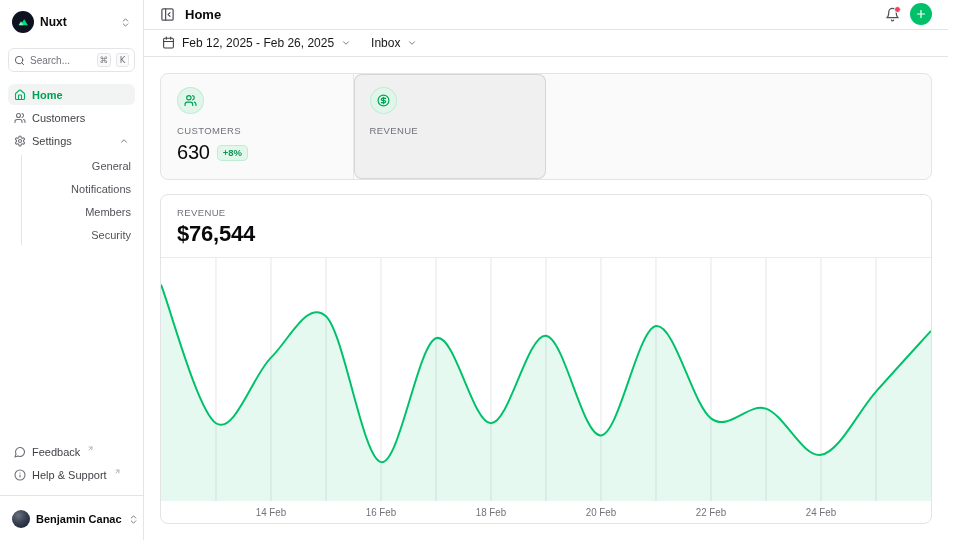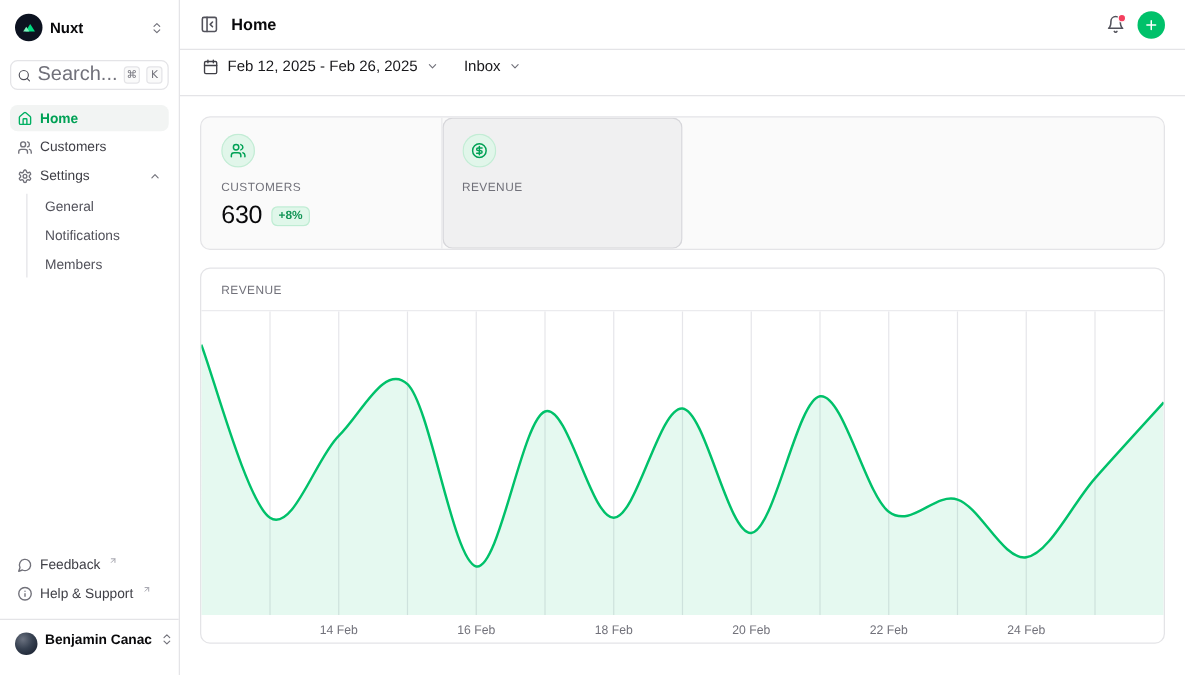--- a/index.html
+++ b/index.html
@@ -14,47 +14,47 @@
   .ws-row { display:flex; align-items:center; gap:6px; height:24px; padding:0 4px;
     margin-bottom:14px; border-radius:6px; cursor:pointer; }
   .ws-logo { width:22px; height:22px; border-radius:50%; background:#0c1220;
     display:flex; align-items:center; justify-content:center; flex:none; }
   .ws-name { font-size:12px; font-weight:700; flex:1; }
   .sel-icon { color:#71717a; display:flex; }
 
   .searchbox { display:flex; align-items:center; gap:5px; height:24px;
     border:1px solid #e4e4e7; border-radius:6px; padding:0 5px; margin-bottom:12px;
     background:#fff; cursor:text; }
-  .searchbox .ph { flex:1; font-size:16px; color:#71717a; }
+  .searchbox .ph { flex:1; font-size:10px; color:#71717a; }
   kbd { font-family:"DejaVu Sans",sans-serif; font-size:8.5px; color:#71717a;
     border:1px solid #e4e4e7; border-radius:3px; background:#fafafa;
     min-width:13px; height:14px; display:inline-flex; align-items:center;
     justify-content:center; padding:0 2px; }
 
   .nav { display:flex; flex-direction:column; gap:2px; }
   .nav-item { display:flex; align-items:center; gap:6px; height:21px; padding:0 6px;
     border-radius:6px; font-size:11px; color:#3f3f46; cursor:pointer; }
   .nav-item .nicon { display:flex; color:#71717a; flex:none; }
   .nav-item .nlabel { flex:1; white-space:nowrap; }
   .nav-item.active { background:#f2f4f3; color:#00a155; font-weight:600; }
   .nav-item.active .nicon { color:#00b062; }
   .nav-badge { font-size:8.5px; color:#52525b; border:1px solid #e4e4e7;
     border-radius:4px; padding:0 4px; height:14px; display:flex; align-items:center;
     background:#fff; }
   .subnav { margin:2px 0 2px 13px; border-left:1px solid #e4e4e7;
-    padding-left:10px; display:flex; flex-direction:column; gap:2px; }
+    padding-left:10px; display:flex; flex-direction:column; gap:2px;align-items:flex-end; }
   .subnav .nav-item { padding:0 4px; color:#52525b; }
 
   .side-footer { margin-top:auto; display:flex; flex-direction:column; gap:2px; }
   .flink { display:flex; align-items:flex-start; gap:6px; height:21px; padding:0 6px;
     font-size:11px; color:#3f3f46; align-items:center; cursor:pointer; border-radius:6px; }
   .flink .nicon { display:flex; color:#71717a; }
   .ext { display:flex; color:#a1a1aa; margin-left:1px; margin-top:-6px; }
   .side-divider { border-top:1px solid #e4e4e7; margin:8px -8px; }
-  .user-row { display:flex; align-items:flex-start; gap:6px; height:26px; padding:0 4px;
+  .user-row { display:flex; align-items:center; gap:6px; height:26px; padding:0 4px;
     border-radius:6px; cursor:pointer; }
   .avatar { width:18px; height:18px; border-radius:50%; flex:none;
     background:radial-gradient(circle at 35% 30%, #6b7280 0%, #374151 45%, #111827 100%); }
   .user-name { font-size:11px; font-weight:600; flex:1; white-space:nowrap; }
 
   
   .main { flex:1; display:flex; flex-direction:column; min-width:0; }
   .topbar { height:40px; border-bottom:1px solid #e4e4e7; display:flex;
     align-items:center; padding:0 16px; gap:10px; }
   .collapse-btn { display:flex; color:#52525b; cursor:pointer; }
@@ -178,20 +178,23 @@
       <div class="subnav">
         <div class="nav-item">
             <span class="nlabel">General</span>
           </div>
         <div class="nav-item">
             <span class="nlabel">Notifications</span>
           </div>
         <div class="nav-item">
             <span class="nlabel">Members</span>
           </div>
+        <div class="nav-item">
+            <span class="nlabel">Security</span>
+          </div>
       </div>
     </nav>
 
     <div class="side-footer">
       <div class="flink">
         <span class="nicon">
           <svg width="12" height="12" viewBox="0 0 24 24" fill="none" stroke="currentColor" stroke-width="2.2" stroke-linecap="round" stroke-linejoin="round">
               <path d="M7.9 20A9 9 0 1 0 4 16.1L2 22Z"></path>
             </svg>
         </span>
@@ -317,20 +320,21 @@
               </svg>
           </div>
           <div class="stat-label">REVENUE</div>
         </div>
 
       </div>
 
       <div class="chart-card">
         <div class="chart-head">
           <div class="chart-label">REVENUE</div>
+          <div class="chart-value">$76,544</div>
         </div>
         <svg class="chart-area" viewBox="0 0 788 265" preserveAspectRatio="none">
             <line x1="56.285714285714285" y1="0" x2="56.285714285714285" y2="243" stroke="#e6e6ea" stroke-width="1"></line>
             <line x1="112.57142857142857" y1="0" x2="112.57142857142857" y2="243" stroke="#e6e6ea" stroke-width="1"></line>
             <line x1="168.85714285714286" y1="0" x2="168.85714285714286" y2="243" stroke="#e6e6ea" stroke-width="1"></line>
             <line x1="225.14285714285714" y1="0" x2="225.14285714285714" y2="243" stroke="#e6e6ea" stroke-width="1"></line>
             <line x1="281.42857142857144" y1="0" x2="281.42857142857144" y2="243" stroke="#e6e6ea" stroke-width="1"></line>
             <line x1="337.7142857142857" y1="0" x2="337.7142857142857" y2="243" stroke="#e6e6ea" stroke-width="1"></line>
             <line x1="394" y1="0" x2="394" y2="243" stroke="#e6e6ea" stroke-width="1"></line>
             <line x1="450.2857142857143" y1="0" x2="450.2857142857143" y2="243" stroke="#e6e6ea" stroke-width="1"></line>

